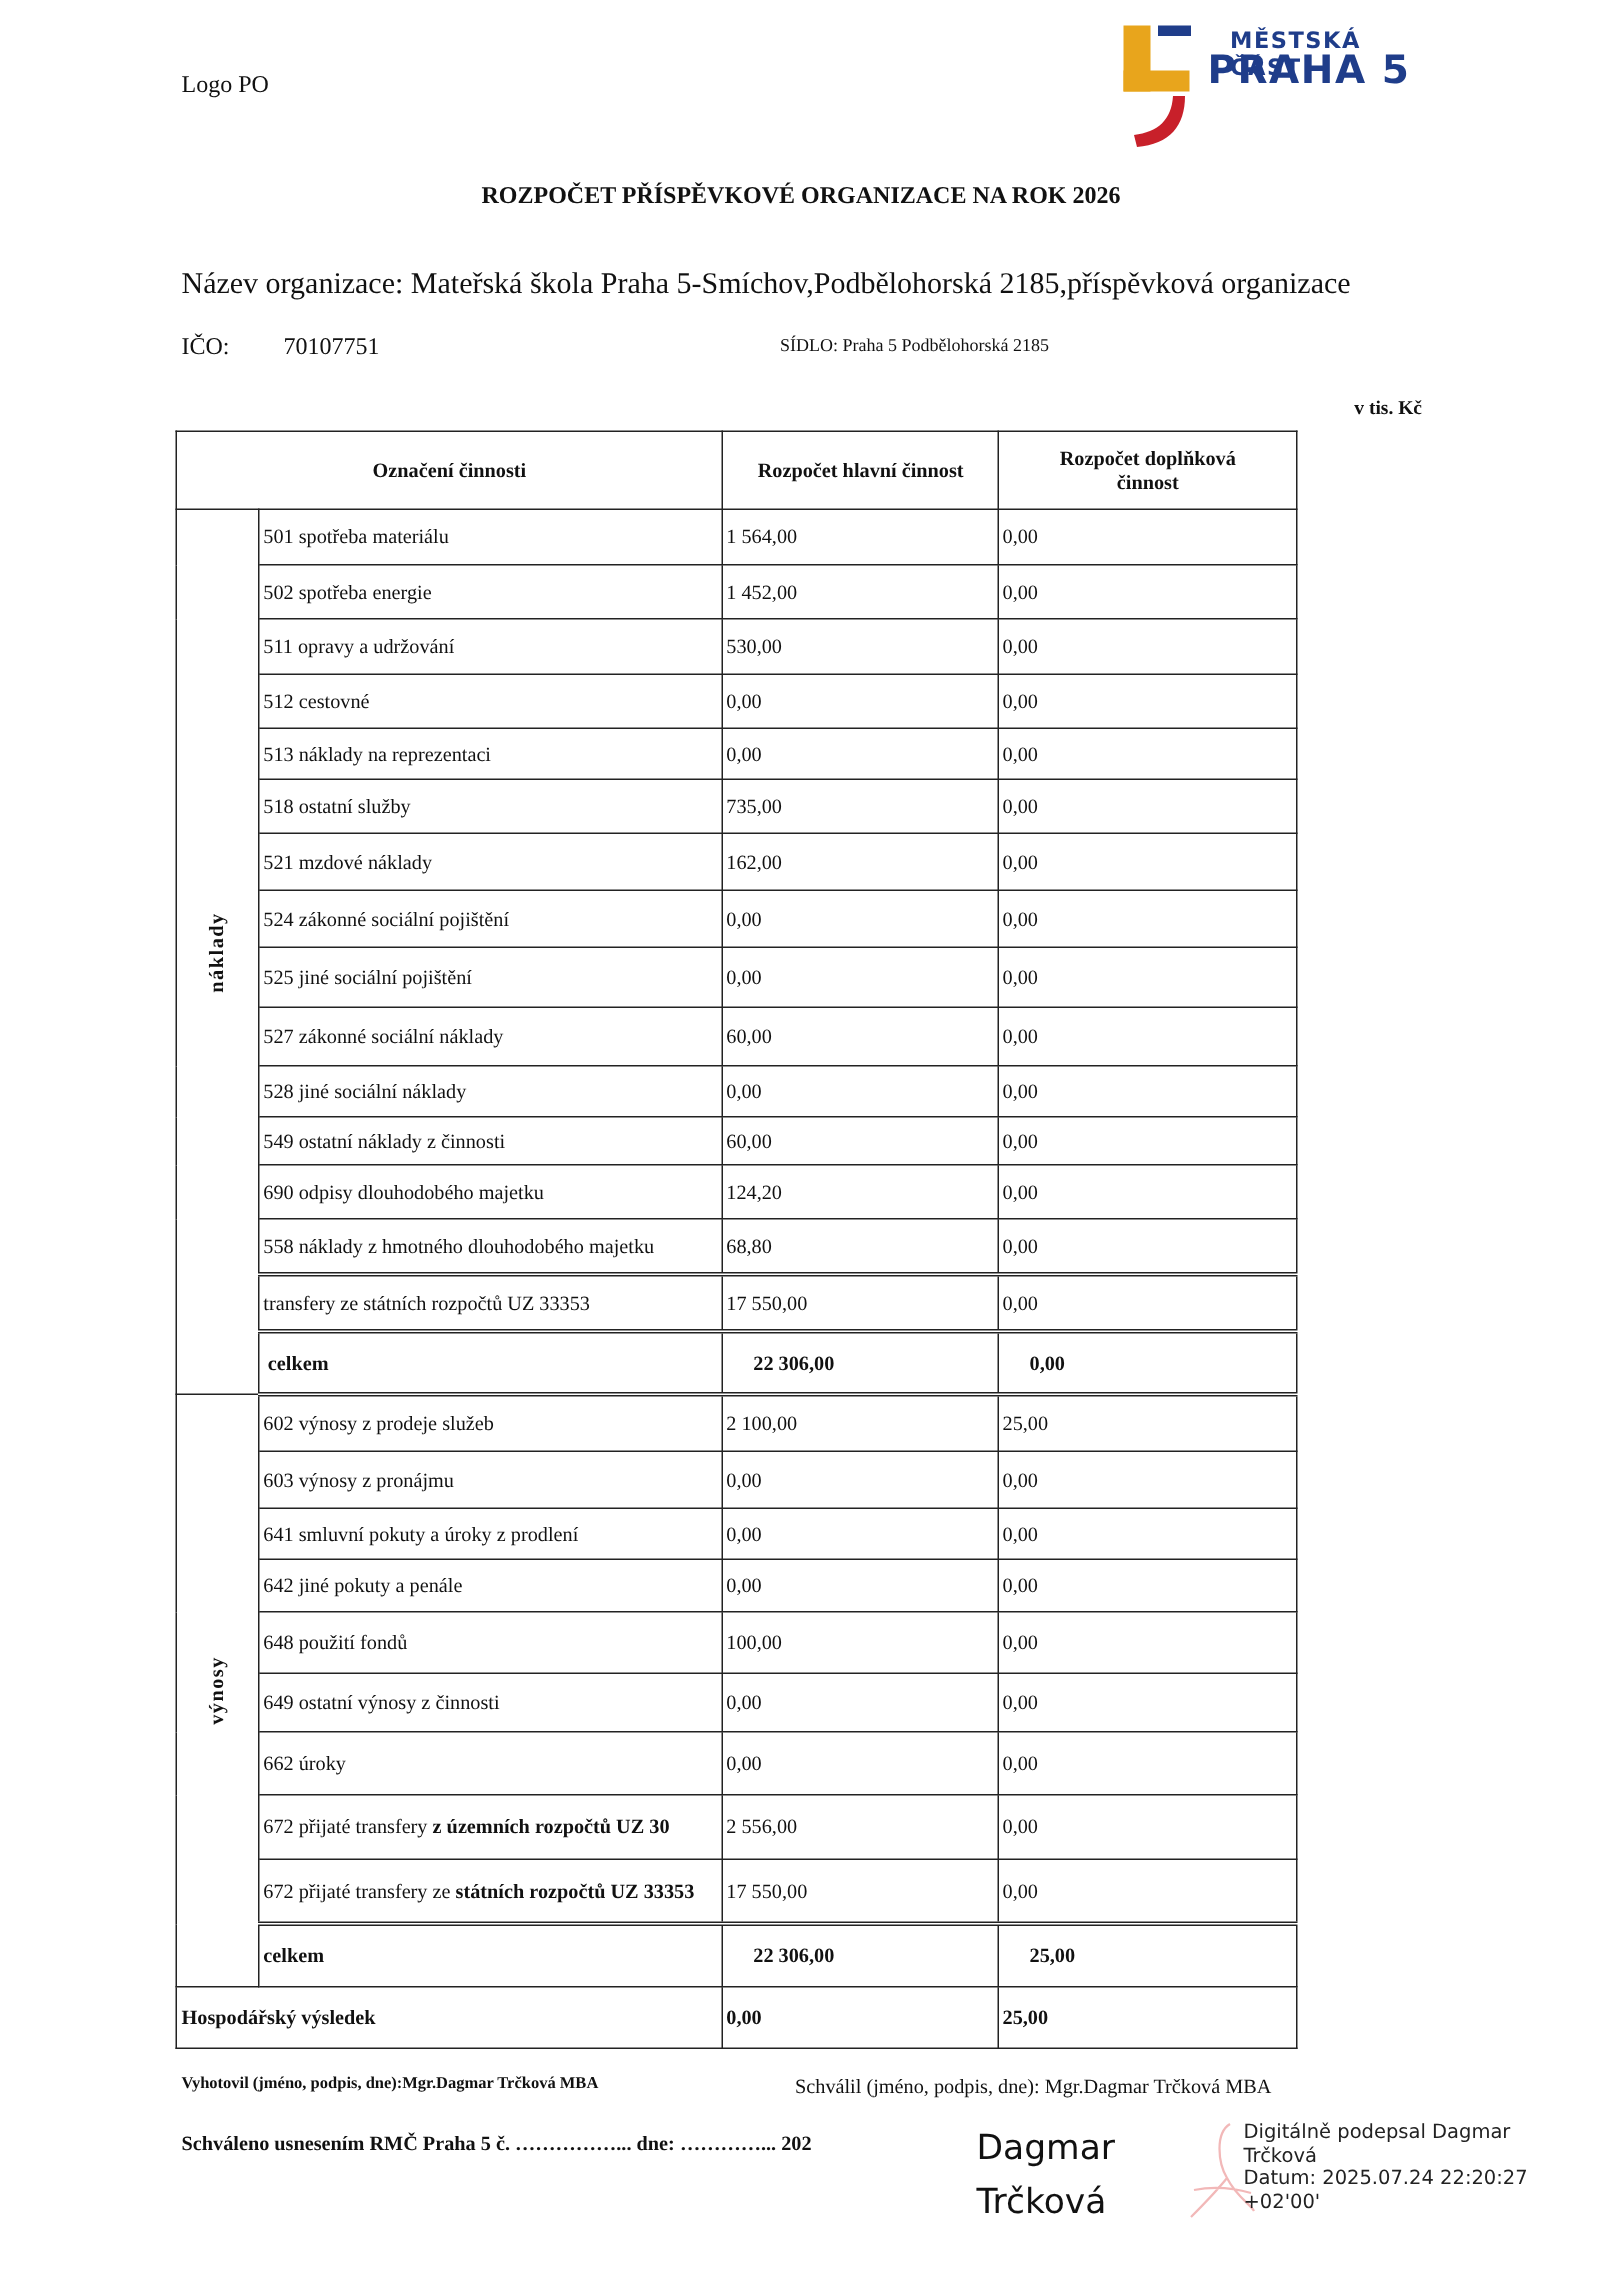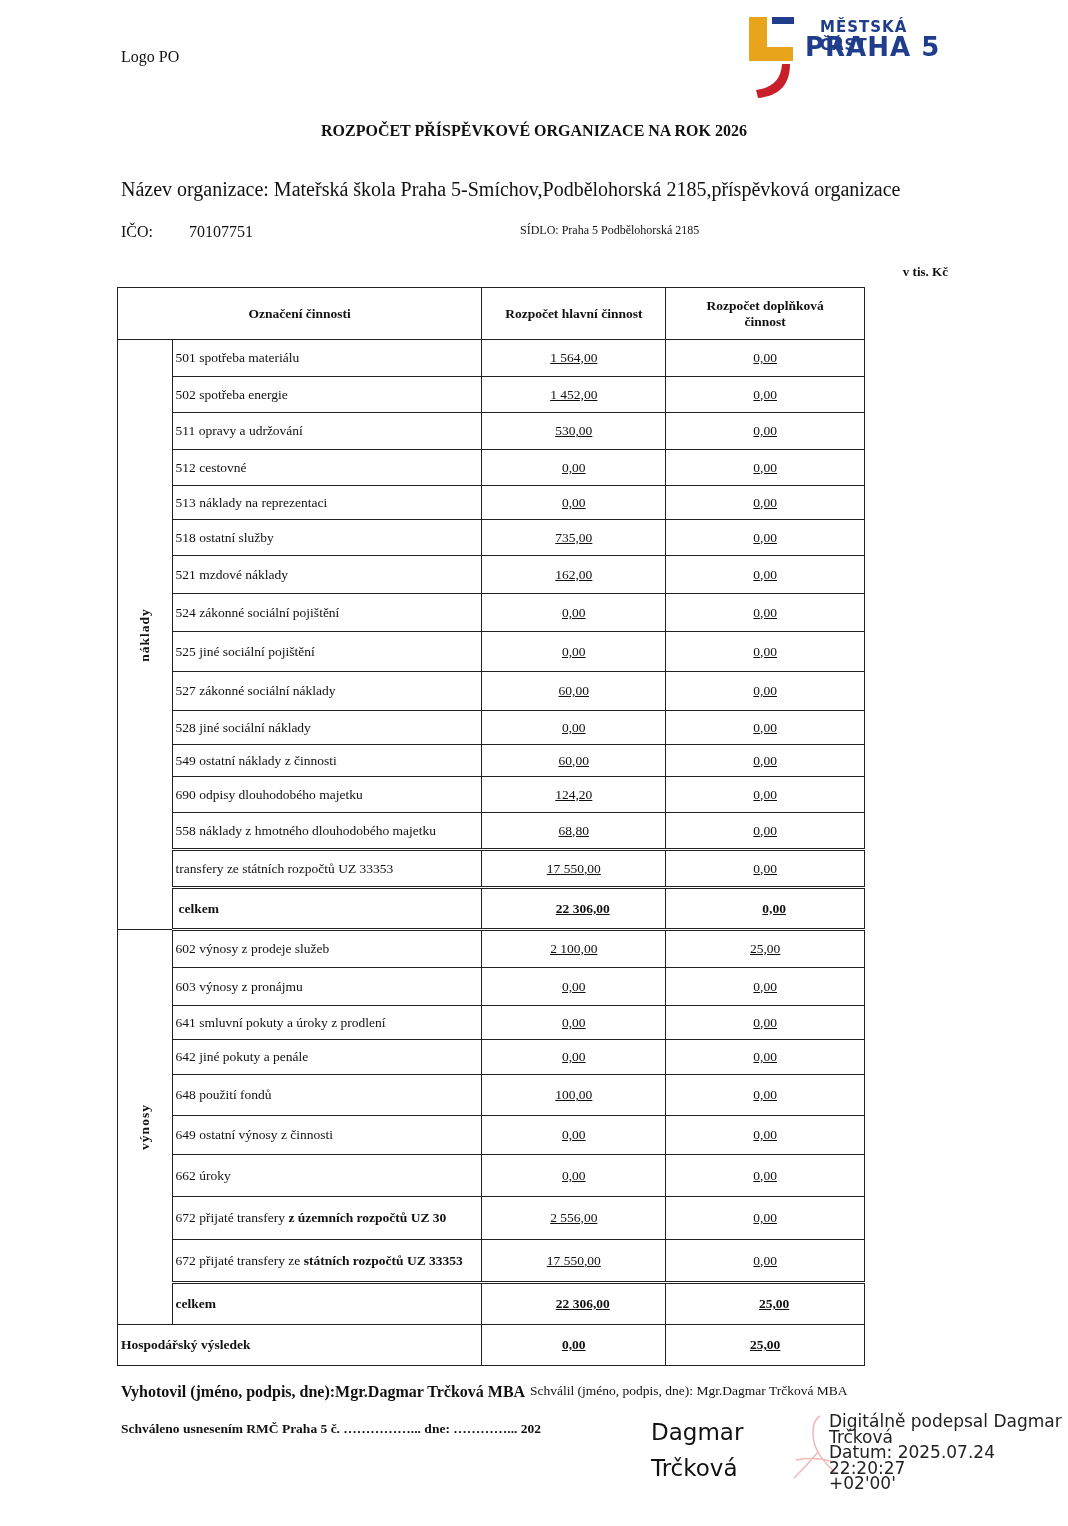--- a/index.html
+++ b/index.html
@@ -17,37 +17,37 @@
   #org-name { left: 121px; top: 178px; font-size: 20px; }
   #ico-label { left: 121px; top: 223px; font-size: 16px; }
   #ico-value { left: 189px; top: 223px; font-size: 16px; }
   #seat { left: 520px; top: 223px; font-size: 12px; }
   #units { right: 120px; top: 264px; font-size: 13px; font-weight: bold; }
 
   #budget-table { position: absolute; left: 117px; top: 287px; width: 748px; border-collapse: collapse; font-size: 13.5px; }
   #budget-table td, #budget-table th { border: 1px solid #222; padding: 0 2px; }
   #budget-table th { font-weight: bold; font-size: 13.5px; text-align: center; height: 51px; }
   #budget-table td.label { padding-left: 3px; }
-  #budget-table td.num { text-align: center; padding-right: 2px; text-decoration: underline; }
+  #budget-table td.num { text-align: left; padding-right: 2px; }
   #budget-table td.group { width: 51px; text-align: center; vertical-align: middle; padding: 0; }
   #budget-table td.group span { display: inline-block; transform: rotate(-90deg); font-weight: bold; font-size: 13.5px; letter-spacing: 1px; white-space: nowrap; }
   #budget-table col.c1 { width: 54px; }
   #budget-table col.c2 { width: 355px; }
   #budget-table col.c3 { width: 209px; }
   #budget-table col.c4 { width: 214px; }
   #budget-table tr.total td { font-weight: bold; border-top: 3px double #222; padding-left: 20px; }
   #budget-table tr.sep-top td.label, #budget-table tr.sep-top td.num { border-top: 3px double #222; }
   #budget-table tr.result td { font-weight: bold; height: 40px; }
   b { font-weight: bold; }
 
-  #prepared { left: 121px; top: 1383px; font-size: 16px; font-weight: bold; }
+  #prepared { left: 121px; top: 1383px; font-size: 11px; font-weight: bold; }
   #approved-by { left: 530px; top: 1383px; font-size: 13.5px; font-weight: normal; }
   #resolution { left: 121px; top: 1421px; font-size: 13.5px; font-weight: bold; }
   #sig-name { left: 651px; top: 1414px; font-family: "DejaVu Sans", sans-serif; font-size: 23px; line-height: 36px; color: #111; }
-  #sig-details { left: 829px; top: 1414px; font-family: "DejaVu Sans", sans-serif; font-size: 17px; line-height: 15.5px; color: #222; }
+  #sig-details { left: 829px; top: 1414px; font-family: "DejaVu Sans", sans-serif; font-size: 13px; line-height: 15.5px; color: #222; }
   #sig-mark { left: 790px; top: 1412px; }
 </style>
 </head>
 <body>
 
 <div class="abs" id="logo-po">Logo PO</div>
 
 <div class="abs" id="city-logo">
   <div class="bar-yellow"></div>
   <div class="bar-yellow2"></div>

